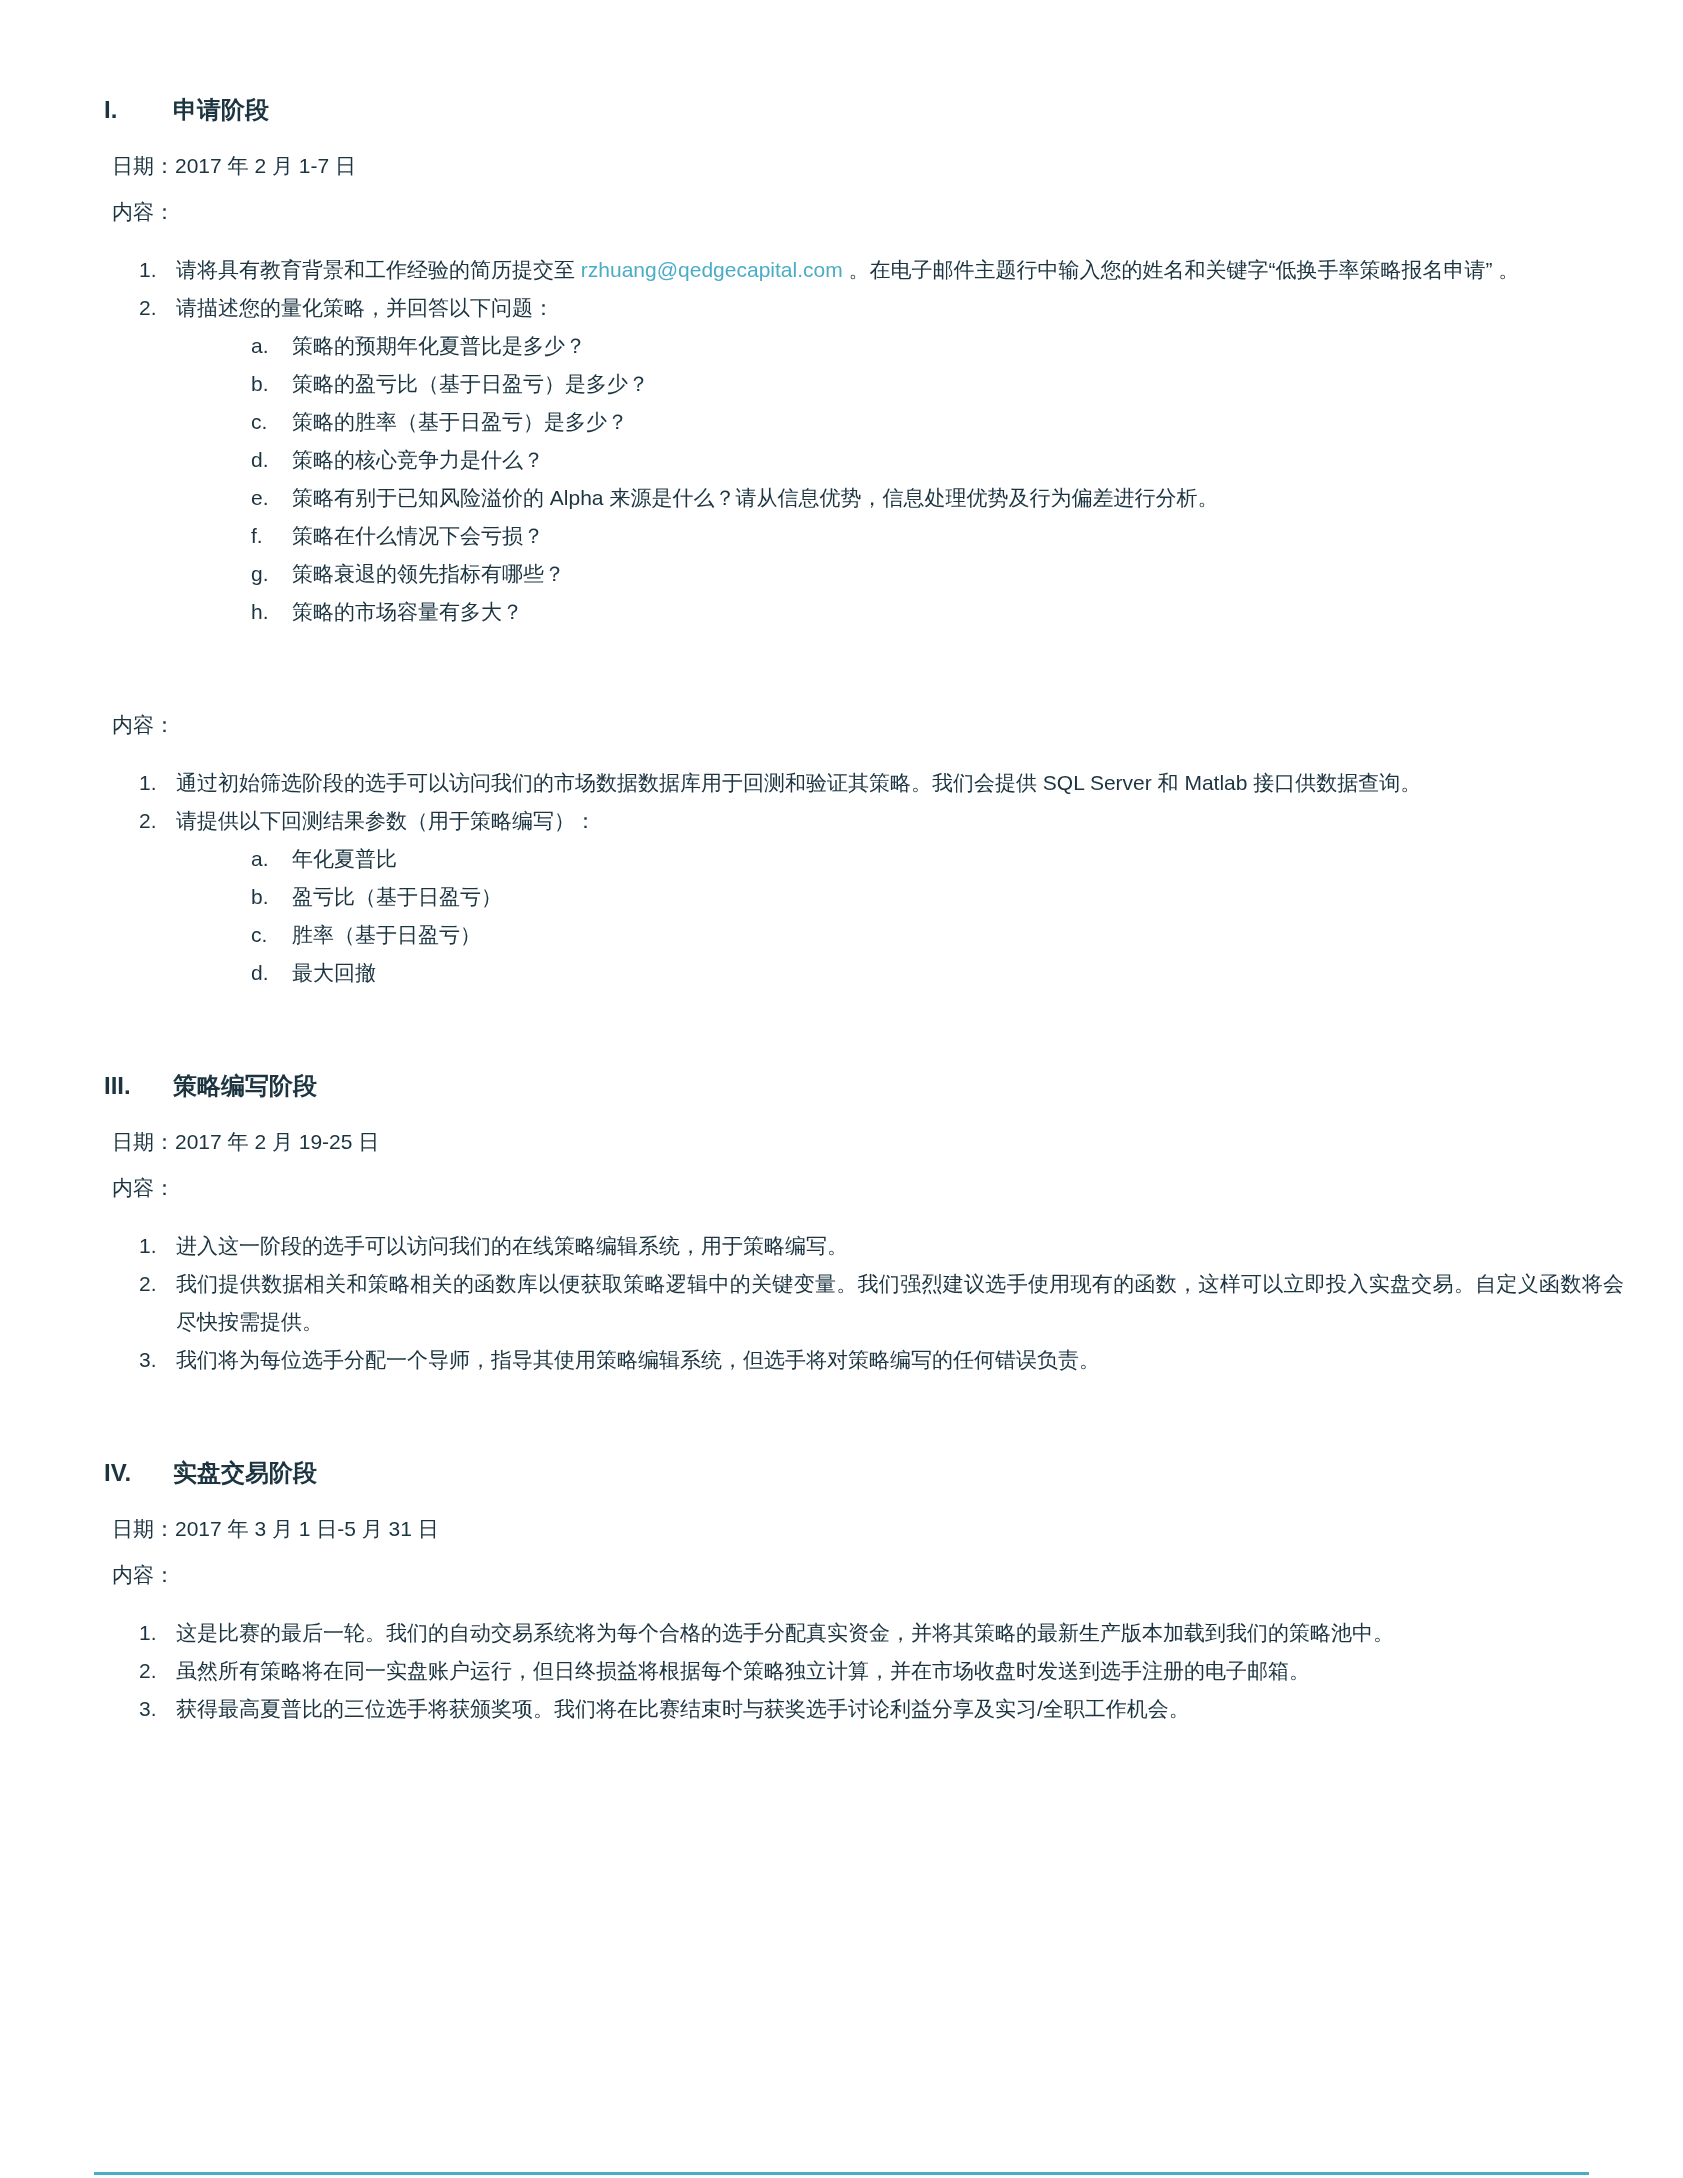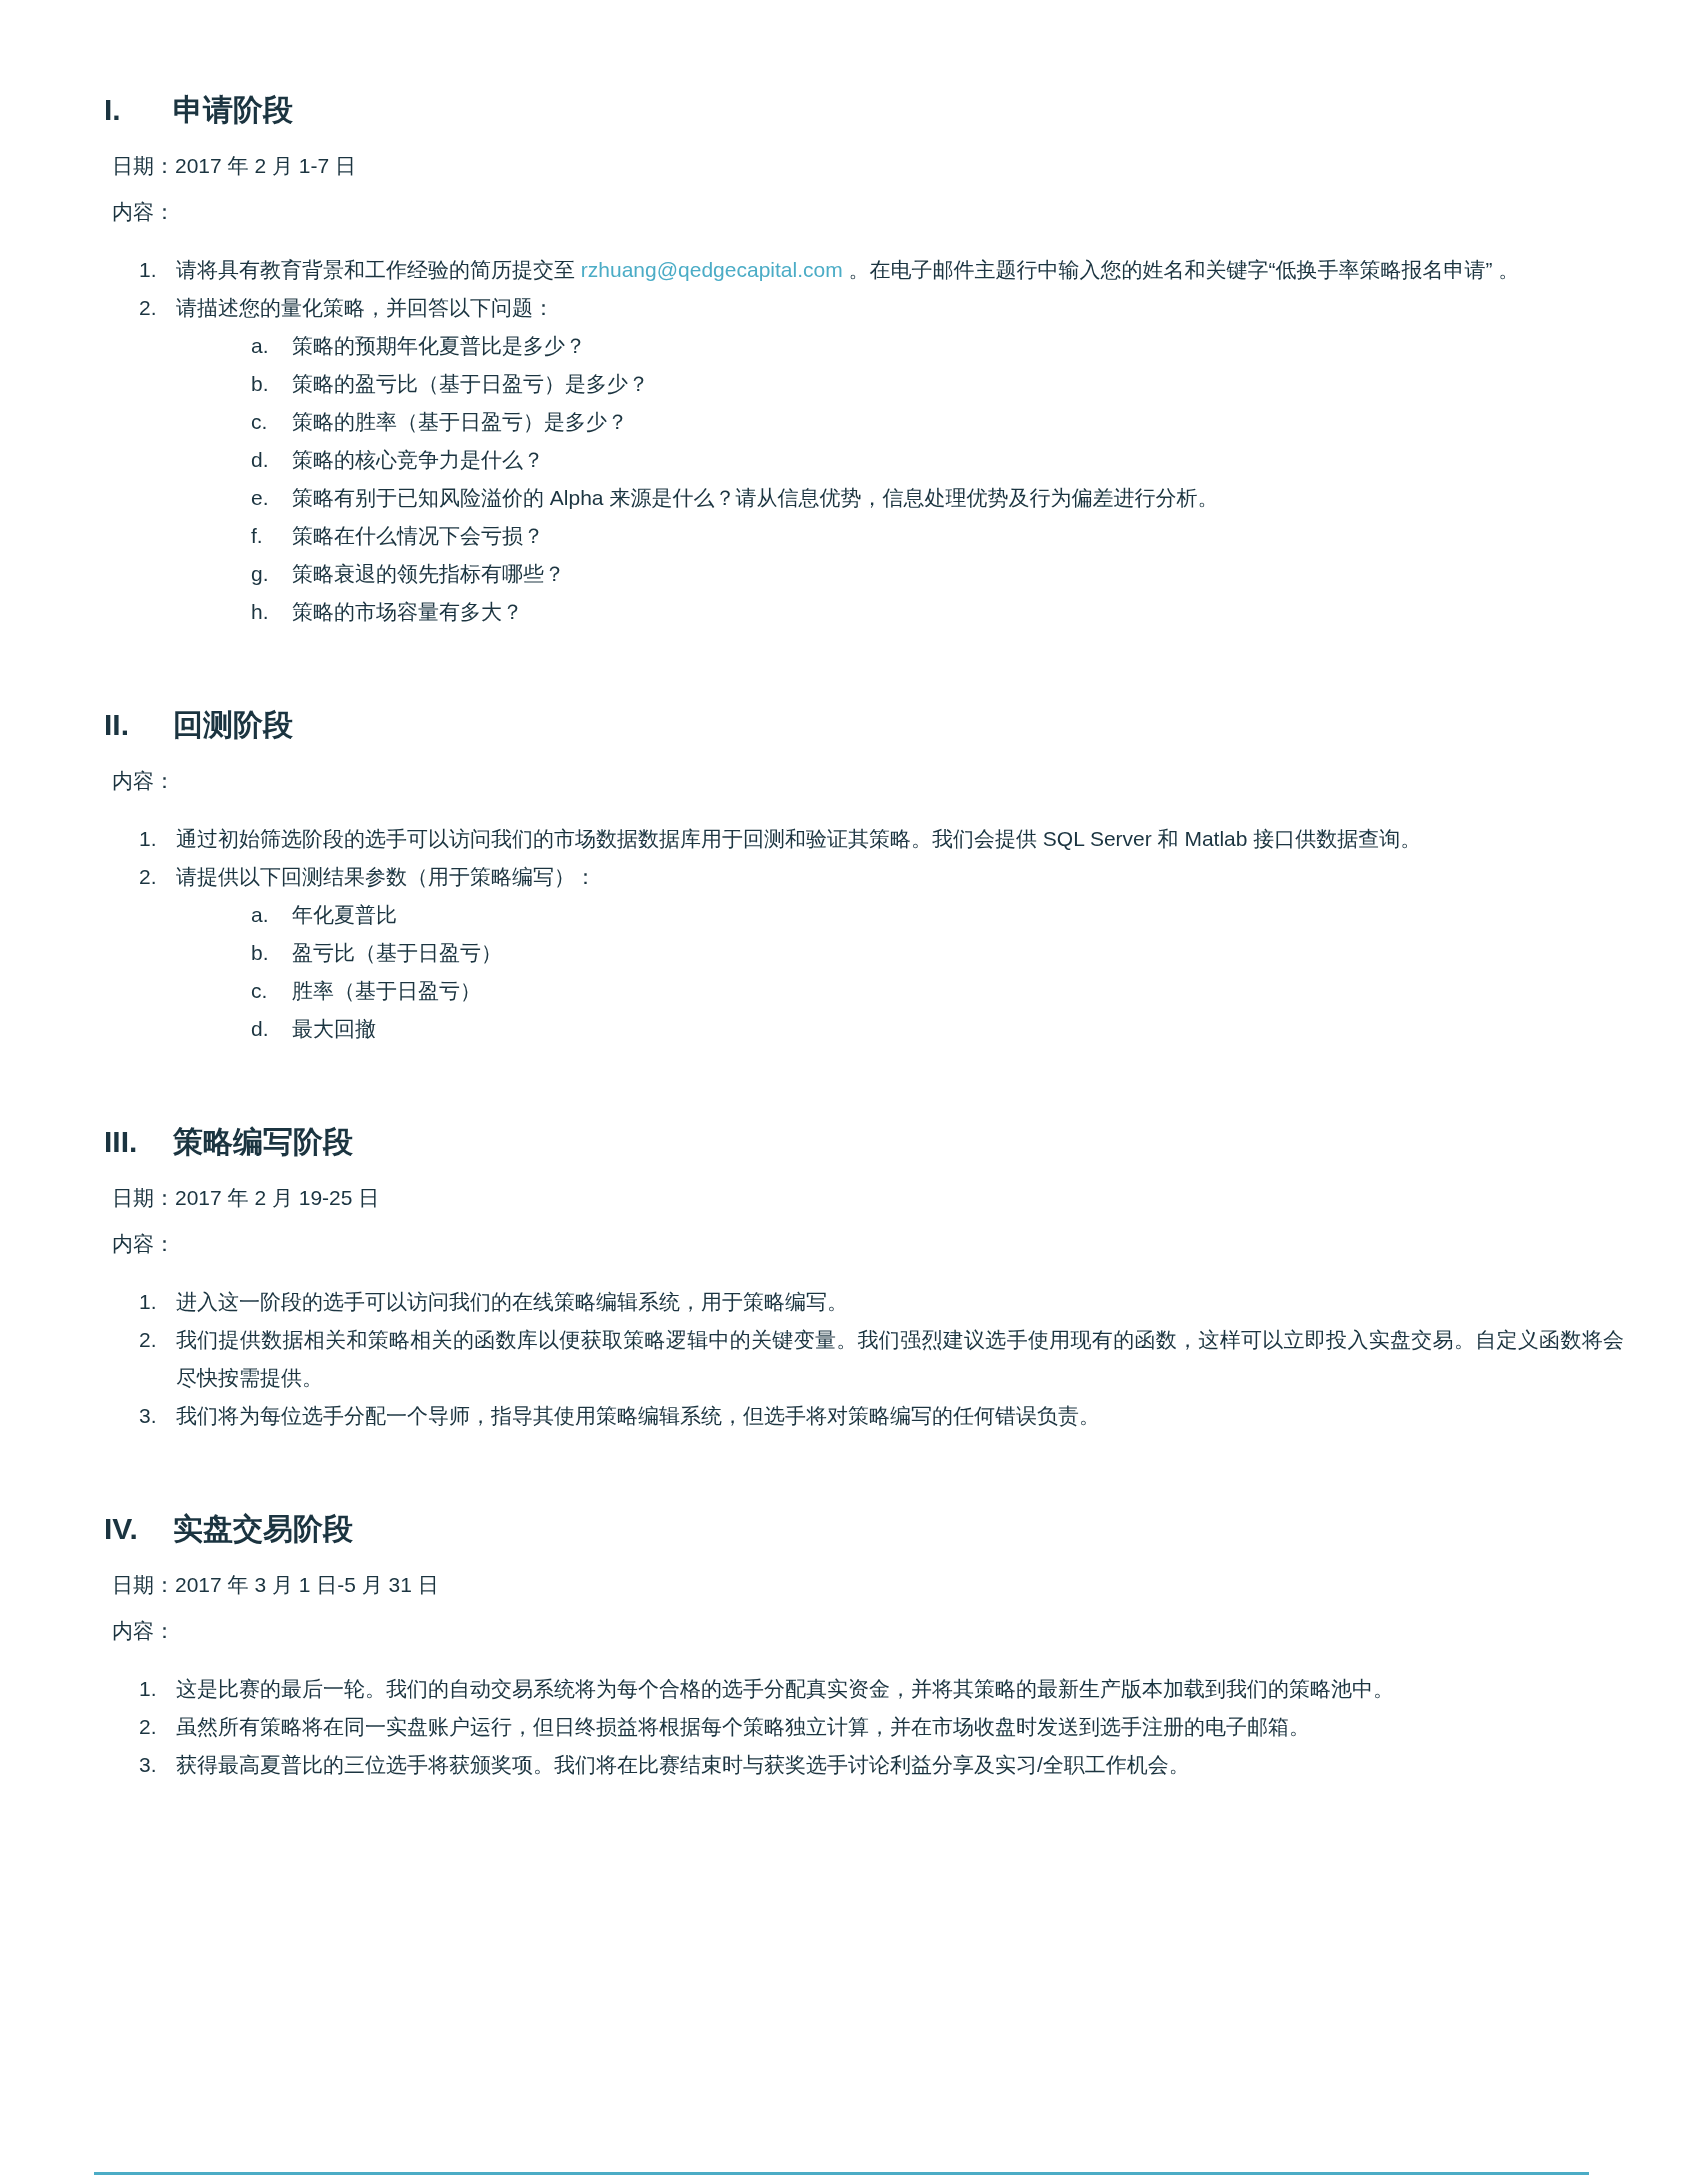--- a/index.html
+++ b/index.html
@@ -19,21 +19,21 @@
   .doc {
     padding: 91px 59px 0 104px;
     font-size: 21px;
     line-height: 38px;
   }
   .section { margin: 0; }
   .section + .section { margin-top: 75px; }
 
   .heading {
     margin: 0 0 18px 0;
-    font-size: 30px;
+    font-size: 24px;
     font-weight: bold;
     line-height: 38px;
   }
   .heading .numeral {
     display: inline-block;
     width: 69px;
   }
 
   .date-line, .content-line {
     margin: 8px;
@@ -95,21 +95,20 @@
           <div class="li2"><span class="marker">b.</span><span class="li-text">策略的盈亏比（基于日盈亏）是多少？</span></div>
           <div class="li2"><span class="marker">c.</span><span class="li-text">策略的胜率（基于日盈亏）是多少？</span></div>
           <div class="li2"><span class="marker">d.</span><span class="li-text">策略的核心竞争力是什么？</span></div>
           <div class="li2"><span class="marker">e.</span><span class="li-text">策略有别于已知风险溢价的 Alpha 来源是什么？请从信息优势，信息处理优势及行为偏差进行分析。</span></div>
           <div class="li2"><span class="marker">f.</span><span class="li-text">策略在什么情况下会亏损？</span></div>
           <div class="li2"><span class="marker">g.</span><span class="li-text">策略衰退的领先指标有哪些？</span></div>
           <div class="li2"><span class="marker">h.</span><span class="li-text">策略的市场容量有多大？</span></div>
         </div>
       </section>
       <section class="section">
-        <h2 class="heading"><span class="numeral">II.</span><span class="title">回测阶段</span></h2>
         <p class="content-line">内容：</p>
         <div class="list">
           <div class="li"><span class="marker">1.</span><span class="li-text"><span class="seg">通过初始筛选阶段的选手可以访问我们的市场数据数据库用于回测和验证其策略。我们会提供 SQL Server 和 Matlab 接口供数据查询。</span></span></div>
           <div class="li"><span class="marker">2.</span><span class="li-text"><span class="seg">请提供以下回测结果参数（用于策略编写）：</span></span></div>
           <div class="li2"><span class="marker">a.</span><span class="li-text">年化夏普比</span></div>
           <div class="li2"><span class="marker">b.</span><span class="li-text">盈亏比（基于日盈亏）</span></div>
           <div class="li2"><span class="marker">c.</span><span class="li-text">胜率（基于日盈亏）</span></div>
           <div class="li2"><span class="marker">d.</span><span class="li-text">最大回撤</span></div>
         </div>
       </section>

